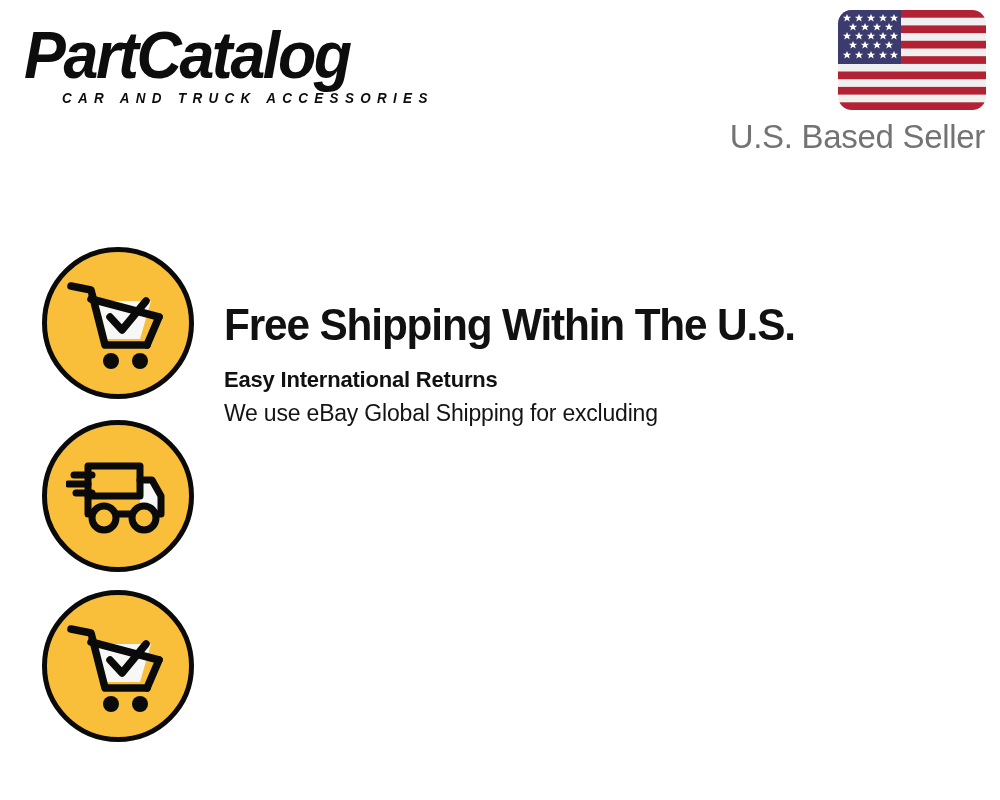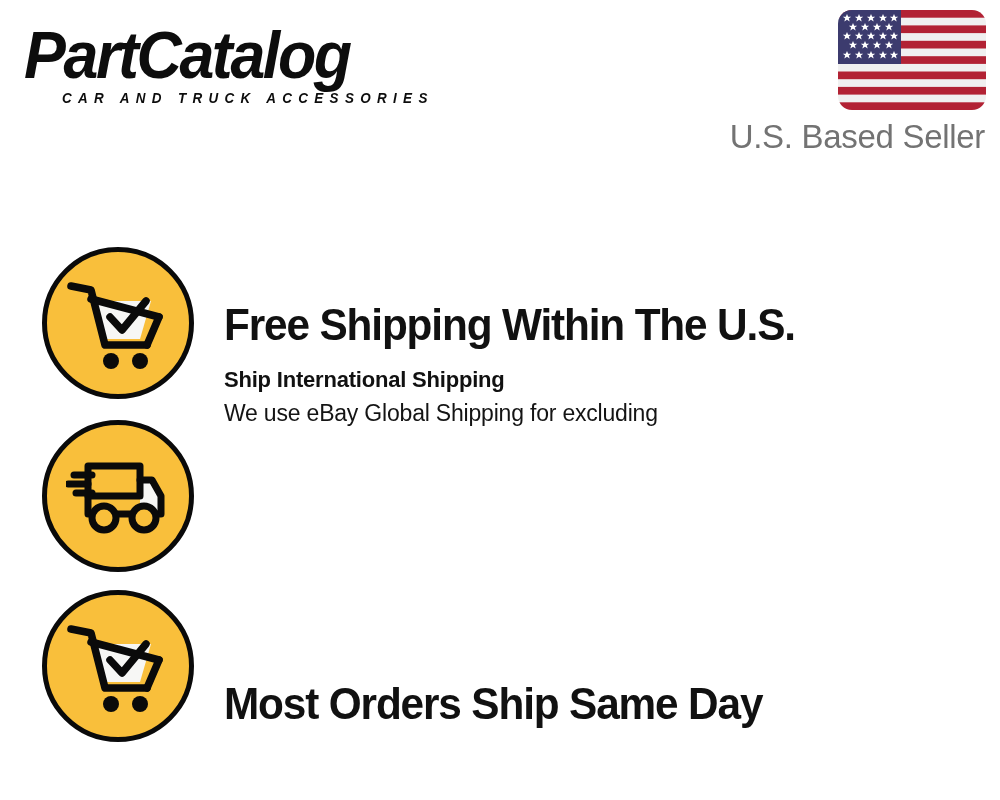--- a/index.html
+++ b/index.html
@@ -241,21 +241,21 @@
           <line x1="24" y1="22" x2="92" y2="40"></line>
           <line x1="92" y1="40" x2="80" y2="68"></line>
         </g>
         <polyline points="43,40 55,53 79,24" fill="none" stroke="#0a0a0a" stroke-width="7.5" stroke-linecap="round" stroke-linejoin="round"></polyline>
         <circle cx="44" cy="84" r="8" fill="#0a0a0a"></circle>
         <circle cx="73" cy="84" r="8" fill="#0a0a0a"></circle>
       </svg>
     </div>
     <div class="feature-text">
       <div class="feature-title">Free Shipping Within The U.S.</div>
-      <div class="feature-strong">Ship International Shipping</div>
+      <div class="feature-strong">Easy International Returns</div>
       <div class="feature-note">We use eBay Global Shipping for excluding</div>
     </div>
   </div>
 
   <div class="feature-row row-2">
     <div class="badge">
       <svg width="104" height="80" viewBox="0 0 104 80" xmlns="http://www.w3.org/2000/svg" aria-hidden="true">
         <path d="M74,24 L86,24 L95,40 L95,54 L74,54 Z" fill="#f7f7f5"></path>
         <g fill="none" stroke="#0a0a0a" stroke-width="7" stroke-linecap="round" stroke-linejoin="round">
           <path d="M22,10 L74,10 L74,40 L22,40 Z"></path>
@@ -277,18 +277,15 @@
         <g fill="none" stroke="#0a0a0a" stroke-width="7.5" stroke-linecap="round" stroke-linejoin="round">
           <polyline points="4,9 24,13 38,68 80,68"></polyline>
           <line x1="24" y1="22" x2="92" y2="40"></line>
           <line x1="92" y1="40" x2="80" y2="68"></line>
         </g>
         <polyline points="43,40 55,53 79,24" fill="none" stroke="#0a0a0a" stroke-width="7.5" stroke-linecap="round" stroke-linejoin="round"></polyline>
         <circle cx="44" cy="84" r="8" fill="#0a0a0a"></circle>
         <circle cx="73" cy="84" r="8" fill="#0a0a0a"></circle>
       </svg>
     </div>
-    <div class="feature-text">
-      <div class="feature-title">Most Orders Ship Same Day</div>
-    </div>
   </div>
 
 </div>
 
 </body></html>

